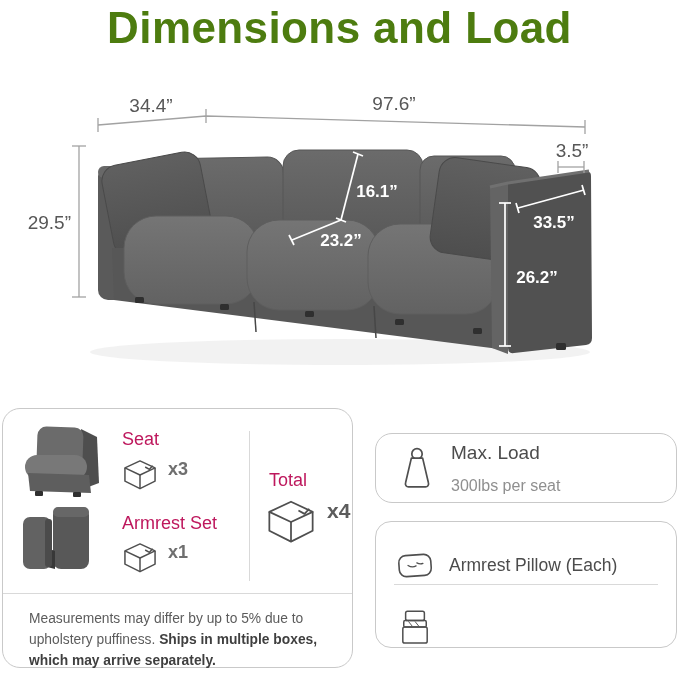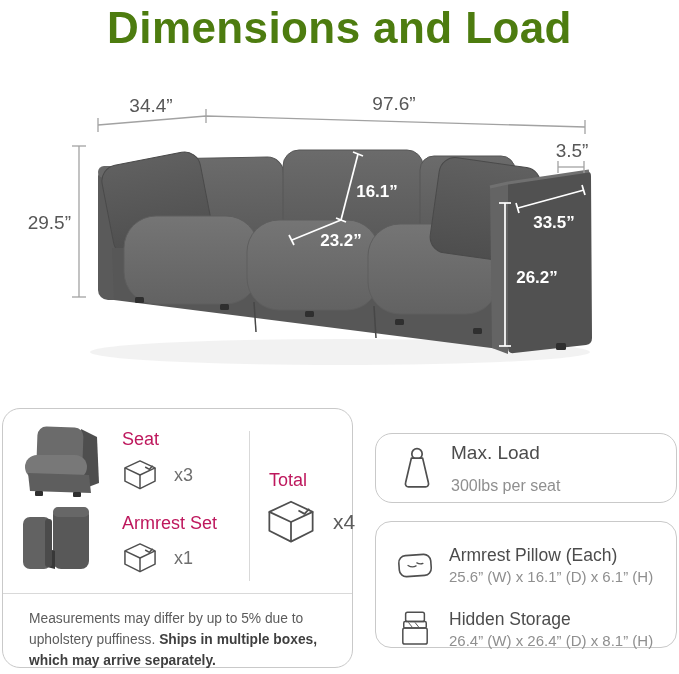--- a/index.html
+++ b/index.html
@@ -14,21 +14,21 @@
   svg.scene{position:absolute;top:0;left:0;}
   .dim-text{font-size:19px;fill:#575757;}
   .wdim-text{font-size:17px;font-weight:700;fill:#ffffff;}
 
   .panel-left{
     position:absolute;left:2px;top:408px;width:351px;height:260px;
     border:1px solid #c9c9c9;border-radius:18px;box-sizing:border-box;
   }
   .abs{position:absolute;}
   .pkg-label{font-size:18px;color:#be185d;}
-  .countrow{display:flex;align-items:center;gap:16px;}
+  .countrow{display:flex;gap:10px;font-weight:bold;}
   .countrow .cnt{font-size:18px;color:#6f6f6f;}
   .countrow .cnt-big{font-size:21px;color:#5c5c5c;}
   .vdiv{position:absolute;left:246px;top:22px;width:1px;height:150px;background:#d9d9d9;}
   .hdiv{position:absolute;left:0;right:0;top:184px;height:1px;background:#d9d9d9;}
   .note{
     position:absolute;left:26px;top:200px;width:318px;
     font-size:13.8px;line-height:1.52;color:#5c5c5c;
   }
   .note .b{font-weight:700;color:#3f3f3f;}
 
@@ -229,35 +229,30 @@
       <div class="iconwrap">
         <svg width="38" height="30" viewBox="0 0 38 30">
           <g transform="rotate(-4 19 15)" fill="none" stroke="#4f4f4f">
             <rect x="3" y="5" width="32" height="21" rx="7" stroke-width="1.6"></rect>
             <path d="M12 15 q4 3 8 1 M21 13 q3 2 6 1" stroke-width="1.3" stroke-linecap="round"></path>
           </g>
         </svg>
       </div>
       <div class="ctext">
         <div class="ctitle">Armrest Pillow (Each)</div>
-        <div class="cvalue">25.6” (W) x 16.1” (D) x 6.1” (H)</div>
       </div>
     </div>
     <div class="rowdiv"></div>
     <div class="crow">
       <div class="iconwrap">
         <svg width="30" height="38" viewBox="0 0 32 40">
           <g fill="none" stroke="#4f4f4f" stroke-width="1.6">
             <rect x="6" y="2" width="20" height="10" rx="2"></rect>
             <rect x="4" y="12" width="24" height="7" rx="1.5"></rect>
             <rect x="3" y="19" width="26" height="17" rx="2"></rect>
             <path d="M9 13 l4 5 M16 13 l4 5" stroke-width="1"></path>
           </g>
         </svg>
       </div>
-      <div class="ctext">
-        <div class="ctitle">Hidden Storage</div>
-        <div class="cvalue">26.4” (W) x 26.4” (D) x 8.1” (H)</div>
-      </div>
     </div>
   </div>
 
 </div>
 
 </body></html>

